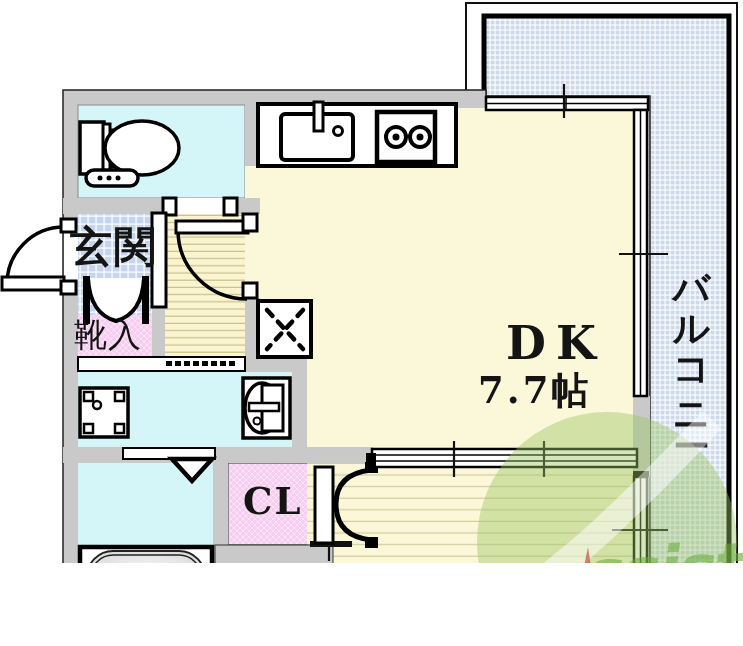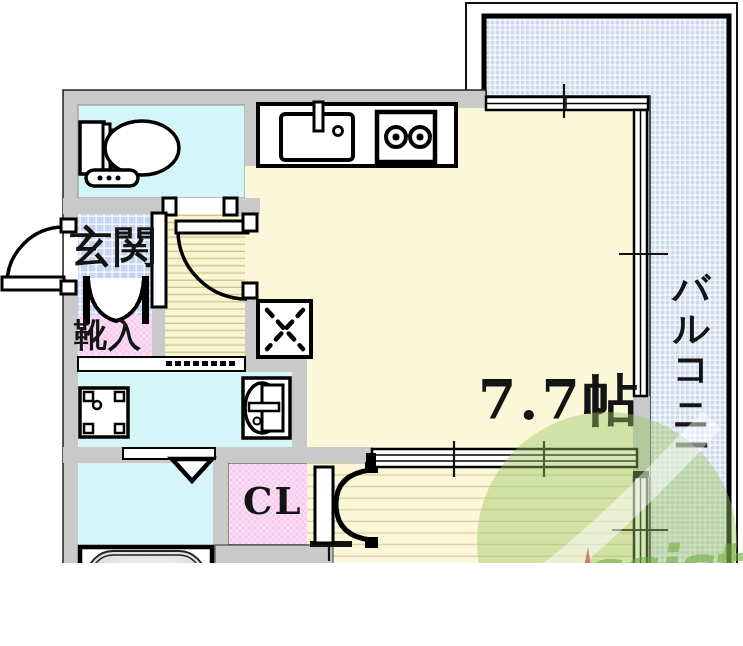--- a/index.html
+++ b/index.html
@@ -1,23 +1,23 @@
 <!DOCTYPE html>
 <html><head>
 <meta charset="utf-8">
 <style>
   html,body{margin:0;padding:0;background:#ffffff;}
   .plan{position:relative;width:743px;height:563px;background:#fff;overflow:hidden;
         font-family:"DejaVu Serif","Liberation Serif",serif;}
   .plan svg{position:absolute;left:0;top:0;}
   .lbl{position:absolute;color:#141414;line-height:1;white-space:nowrap;z-index:10;}
   .lbl-genkan{left:70px;top:226px;font-size:42px;font-weight:bold;letter-spacing:2px;}
-  .lbl-shoe{left:74px;top:318px;font-size:33px;font-weight:bold;letter-spacing:1px;}
+  .lbl-shoe{left:74px;top:318px;font-size:33px;font-weight:normal;letter-spacing:1px;}
   .lbl-dk{left:506px;top:320px;font-size:46px;font-weight:600;letter-spacing:10px;}
-  .lbl-dksize{left:478px;top:372px;font-size:55px;font-weight:600;letter-spacing:3px;}
+  .lbl-dksize{left:478px;top:372px;font-size:37px;font-weight:600;letter-spacing:3px;}
   .lbl-yoshitsu{left:496px;top:500px;font-size:43px;font-weight:600;letter-spacing:5px;}
   .lbl-yosize{left:480px;top:564px;font-size:42px;font-weight:400;letter-spacing:3px;}
   .lbl-cl{left:243px;top:483px;font-size:37px;font-weight:600;letter-spacing:2px;}
   .lbl-balcony{left:664px;top:246px;width:46px;height:240px;font-size:37px;font-weight:600;
                writing-mode:vertical-rl;text-orientation:mixed;letter-spacing:3px;}
   .watermark{position:absolute;left:0;top:0;z-index:40;pointer-events:none;}
 </style>
 </head>
 <body>
 
@@ -240,20 +240,21 @@
     <line x1="454" y1="441" x2="454" y2="477"></line>
     <line x1="544" y1="441" x2="544" y2="477"></line>
     <line x1="612" y1="530" x2="668" y2="530"></line>
     <line x1="416" y1="599" x2="416" y2="644"></line>
     <line x1="329" y1="546" x2="329" y2="561"></line>
   </g>
 </svg>
 
   <div class="lbl lbl-genkan">玄関</div>
   <div class="lbl lbl-shoe">靴入</div>
+  <div class="lbl lbl-dk">DK</div>
   <div class="lbl lbl-dksize">7.7帖</div>
   <div class="lbl lbl-yosize">4.2帖</div>
   <div class="lbl lbl-cl">CL</div>
   <div class="lbl lbl-balcony">バルコニー</div>
 
   <svg class="watermark" width="743" height="646" viewBox="0 0 743 646">
     <g opacity="0.85">
       <circle cx="607" cy="542" r="130" fill="#9cc561" opacity="0.5"></circle>
       <path d="M492,614 C580,562 652,482 712,420" stroke="#ffffff" stroke-width="26" fill="none" opacity="0.55"></path>
       <polygon points="576,606 588,547 597,606" fill="#b03a2e" opacity="0.7"></polygon>

